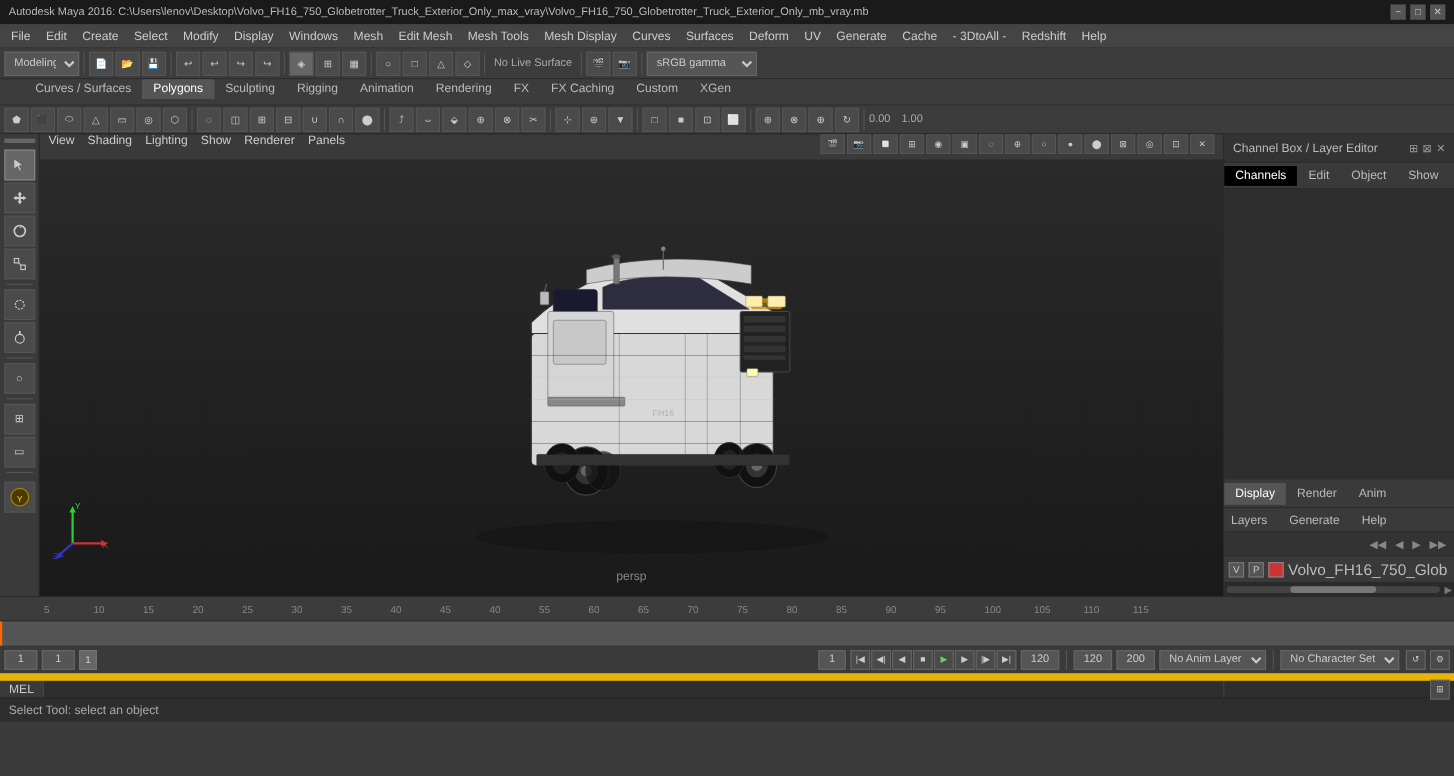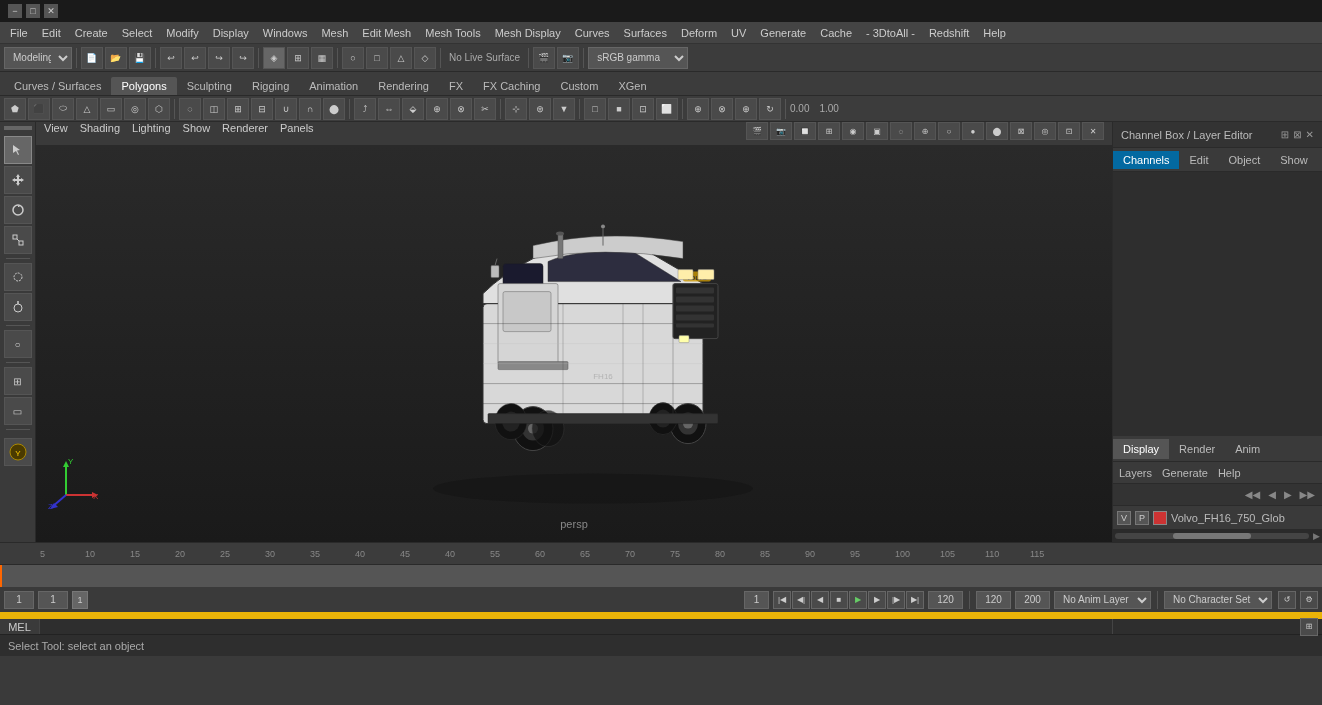--- a/index.html
+++ b/index.html
@@ -68,22 +68,22 @@
       padding: 0 4px;
       gap: 2px;
       border-bottom: 1px solid #2a2a2a;
     }
 
     
     #tabbar {
       height: 24px;
       background: #3c3c3c;
       display: flex;
-      align-items: flex-end;
-      padding: 0 4px;
+      align-items: flex-start;
+      padding: 0 22px;
       border-bottom: 1px solid #2a2a2a;
     }
     .tab {
       padding: 3px 10px;
       cursor: pointer;
       color: #bbb;
       font-size: 11px;
       border-radius: 2px 2px 0 0;
     }
     .tab.active {
@@ -238,21 +238,21 @@
       gap: 0;
       border-bottom: 1px solid #2a2a2a;
     }
     .cb-tab {
       padding: 3px 10px;
       font-size: 11px;
       color: #bbb;
       cursor: pointer;
     }
     .cb-tab.active {
-      background: #0369a1;
+      background: #000000;
       color: #fff;
     }
 
     
     #display-tabs {
       height: 26px;
       background: #3a3a3a;
       display: flex;
       align-items: center;
       border-bottom: 1px solid #2a2a2a;
@@ -270,21 +270,21 @@
 
     
     #layers-section {
       background: #3a3a3a;
     }
     #layers-header {
       height: 22px;
       display: flex;
       align-items: center;
       padding: 0 6px;
-      gap: 10px;
+      gap: 20px;
       border-bottom: 1px solid #2a2a2a;
     }
     .layers-menu {
       font-size: 11px;
       color: #bbb;
       cursor: pointer;
     }
 
     #layers-arrows {
       height: 22px;
@@ -323,21 +323,21 @@
       align-items: center;
       justify-content: center;
       cursor: pointer;
     }
     .layer-color {
       width: 14px;
       height: 14px;
       border: 1px solid #888;
     }
     .layer-name {
-      font-size: 11px;
+      font-size: 14px;
       color: #bbb;
       flex: 1;
       overflow: hidden;
       text-overflow: ellipsis;
       white-space: nowrap;
     }
 
     #layer-scrollbar {
       height: 12px;
       background: #2a2a2a;
@@ -541,20 +541,21 @@
     #coord-axis {
       position: absolute;
       bottom: 30px;
       left: 10px;
     }
   </style>
 </head>
 <body>
 
 <div id="title-bar">
+  <span style="font-size:10px; overflow:hidden; white-space:nowrap; text-overflow:ellipsis; max-width:1200px;">Autodesk Maya 2016: C:\Users\lenov\Desktop\Volvo_FH16_750_Globetrotter_Truck_Exterior_Only_max_vray\Volvo_FH16_750_Globetrotter_Truck_Exterior_Only_mb_vray.mb</span>
   <div id="title-bar-controls">
     <button class="title-btn">−</button>
     <button class="title-btn">□</button>
     <button class="title-btn">✕</button>
   </div>
 </div>
 
 <div id="menu-bar">
   <div class="menu-item">File</div>
   <div class="menu-item">Edit</div>

